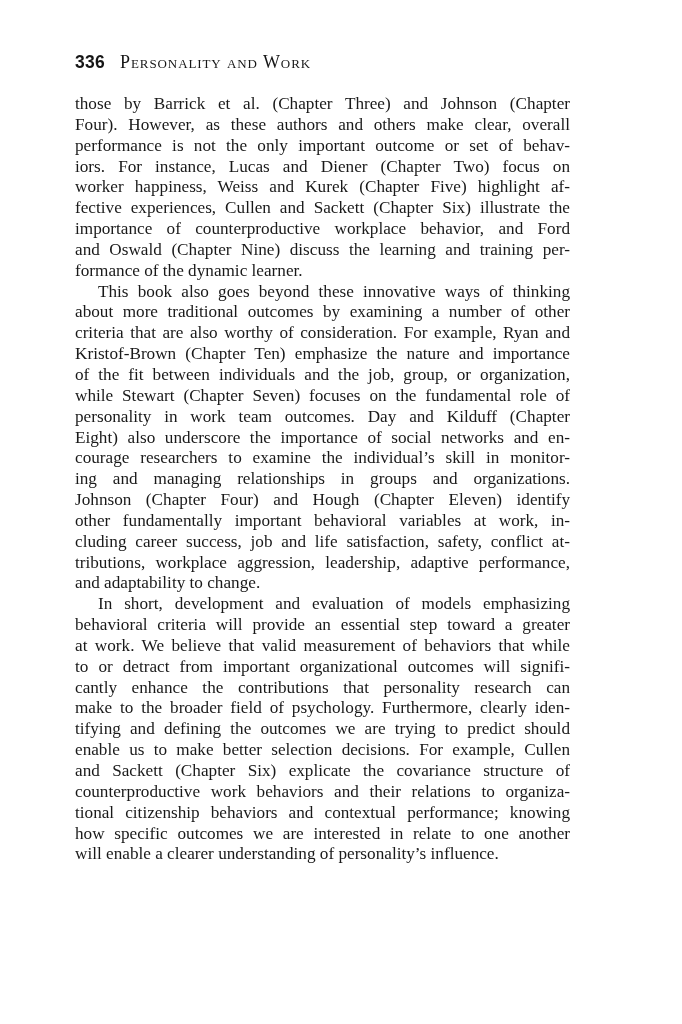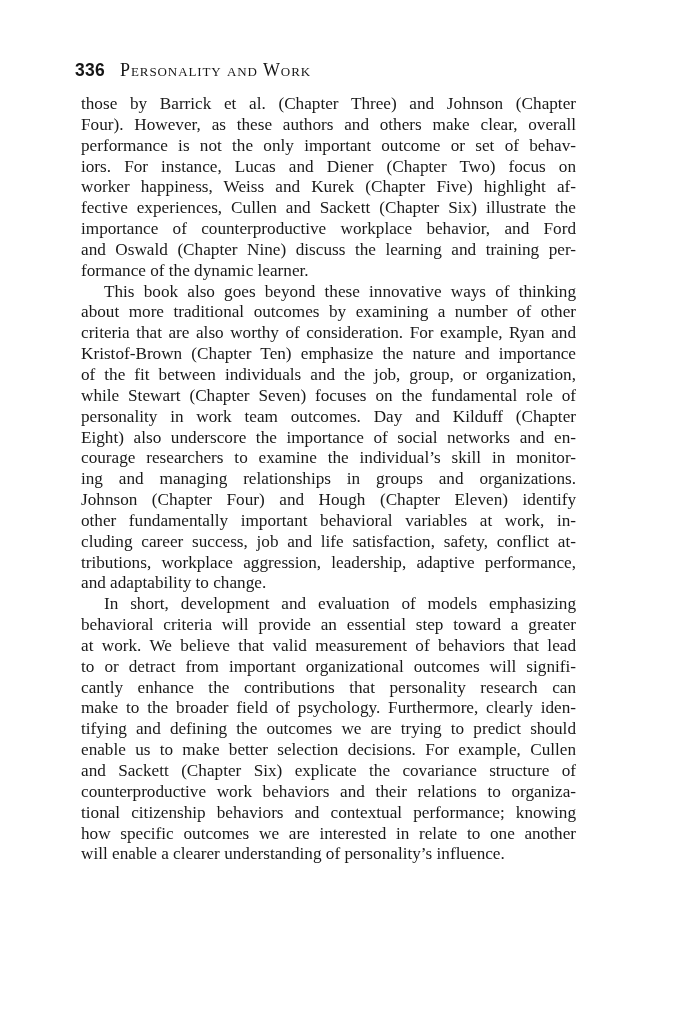--- a/index.html
+++ b/index.html
@@ -11,42 +11,42 @@
     position: relative;
     width: 682px;
     height: 1024px;
     background: #ffffff;
     overflow: hidden;
     font-family: "Liberation Serif", serif;
   }
   .page-header {
     position: absolute;
     left: 75px;
-    top: 60px;
+    top: 52px;
     display: flex;
     align-items: baseline;
     gap: 15px;
     color: #161616;
     white-space: nowrap;
   }
   .page-number {
     font-family: "Liberation Sans", sans-serif;
     font-weight: 700;
     font-size: 17.5px;
     letter-spacing: 0.3px;
   }
   .running-head {
     font-family: "Liberation Serif", serif;
     font-variant: small-caps;
     font-size: 18px;
     letter-spacing: 0.9px;
   }
   .body-text {
     position: absolute;
-    left: 81px;
+    left: 75px;
     top: 94px;
     width: 495px;
     font-size: 17.2px;
     line-height: 20.85px;
     color: #191919;
   }
   .para { margin: 0; }
   .line {
     text-align: justify;
     text-align-last: justify;
@@ -95,21 +95,21 @@
         <div class="line">ing and managing relationships in groups and organizations.</div>
         <div class="line">Johnson (Chapter Four) and Hough (Chapter Eleven) identify</div>
         <div class="line">other fundamentally important behavioral variables at work, in-</div>
         <div class="line">cluding career success, job and life satisfaction, safety, conflict at-</div>
         <div class="line">tributions, workplace aggression, leadership, adaptive performance,</div>
         <div class="line last">and adaptability to change.</div>
       </div>
       <div class="para">
         <div class="line indent-first">In short, development and evaluation of models emphasizing</div>
         <div class="line">behavioral criteria will provide an essential step toward a greater</div>
-        <div class="line">at work. We believe that valid measurement of behaviors that lead</div>
+        <div class="line">at work. We believe that valid measurement of behaviors that while</div>
         <div class="line">to or detract from important organizational outcomes will signifi-</div>
         <div class="line">cantly enhance the contributions that personality research can</div>
         <div class="line">make to the broader field of psychology. Furthermore, clearly iden-</div>
         <div class="line">tifying and defining the outcomes we are trying to predict should</div>
         <div class="line">enable us to make better selection decisions. For example, Cullen</div>
         <div class="line">and Sackett (Chapter Six) explicate the covariance structure of</div>
         <div class="line">counterproductive work behaviors and their relations to organiza-</div>
         <div class="line">tional citizenship behaviors and contextual performance; knowing</div>
         <div class="line">how specific outcomes we are interested in relate to one another</div>
         <div class="line last">will enable a clearer understanding of personality’s influence.</div>

